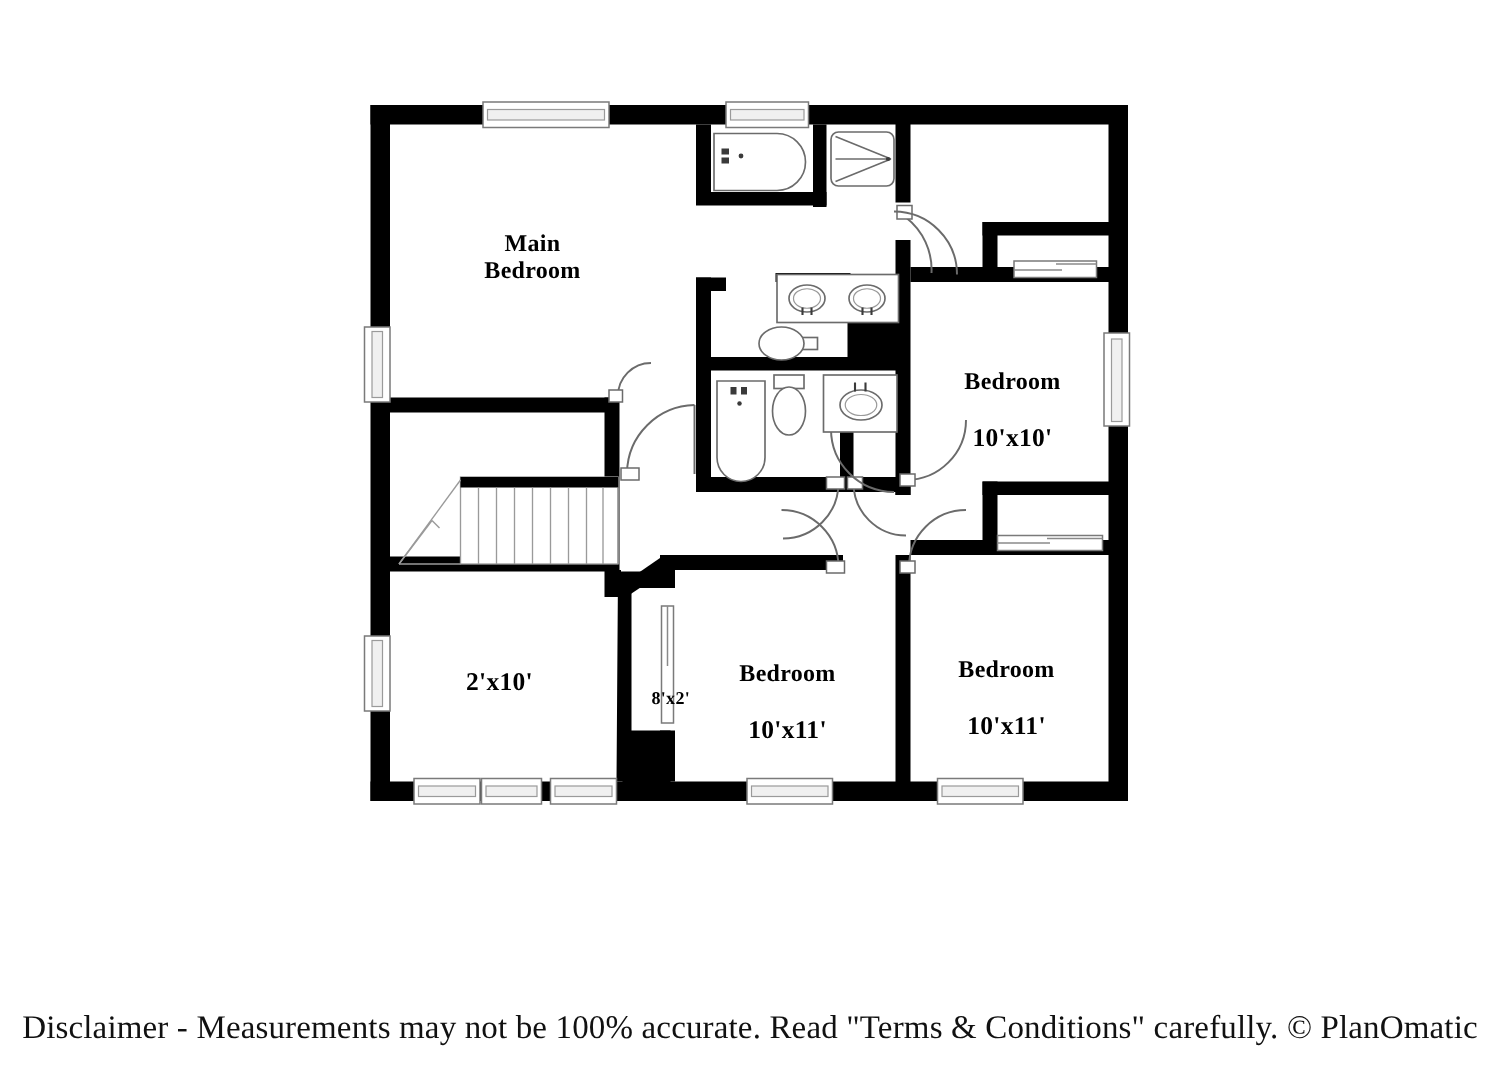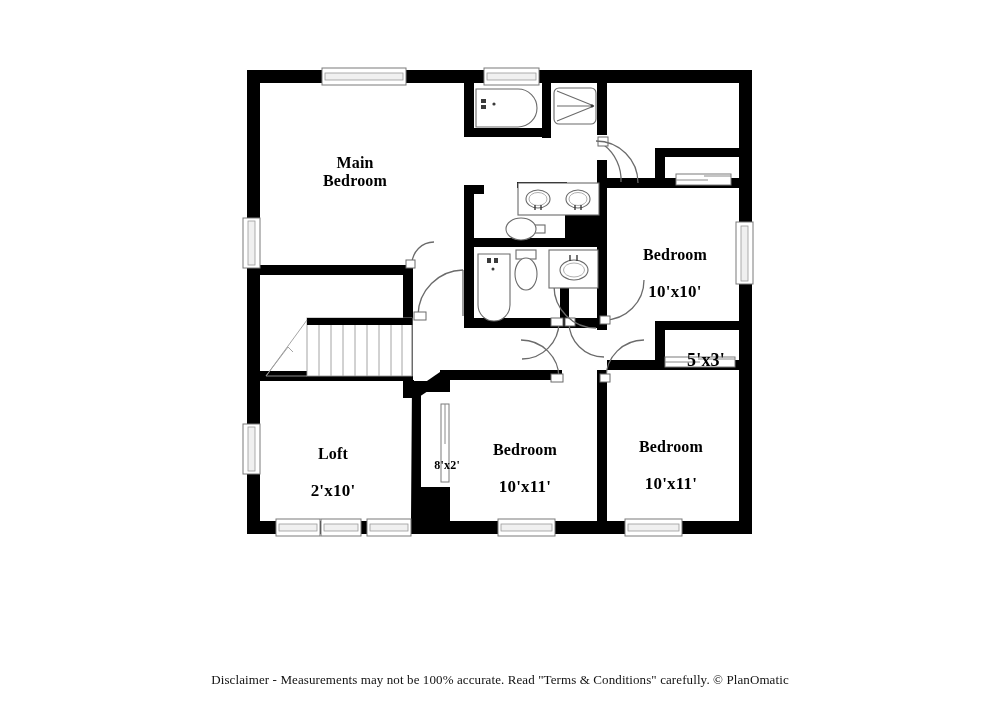--- a/index.html
+++ b/index.html
@@ -49,21 +49,21 @@
   .room-label.closet .rl-dim { font-size: 18px; }
   .room-label.nano  .rl-dim  { font-size: 12px; text-align: right; }
 
   #disclaimer {
     position: absolute;
     left: 0;
     top: 672px;
     width: 1000px;
     text-align: center;
     font-family: "Liberation Serif", serif;
-    font-size: 13px;
+    font-size: 22px;
     color: #111111;
     letter-spacing: 0.1px;
   }
 </style>
 </head>
 <body>
 
 <div id="floorplan-stage">
 
   <svg id="plan-svg" width="1000" height="727" viewBox="0 0 1000 727">
@@ -340,26 +340,22 @@
     <span class="rl-name">Main
 Bedroom</span>
   </div>
 
 
   <div class="room-label" style="left:605px; top:228px; width:140px;">
     <span class="rl-name">Bedroom</span>
     <span class="rl-dim">10'x10'</span>
   </div>
 
-  <div class="room-label closet" style="left:666px; top:332px; width:80px;">
-    <span class="rl-dim">5'x3'</span>
-  </div>
 
   <div class="room-label" style="left:263px; top:427px; width:140px;">
-    <span class="rl-name">Loft</span>
     <span class="rl-dim">2'x10'</span>
   </div>
 
   <div class="room-label nano" style="left:412px; top:441px; width:48px;">
     <span class="rl-dim">8'x2'</span>
   </div>
 
   <div class="room-label" style="left:455px; top:423px; width:140px;">
     <span class="rl-name">Bedroom</span>
     <span class="rl-dim">10'x11'</span>

